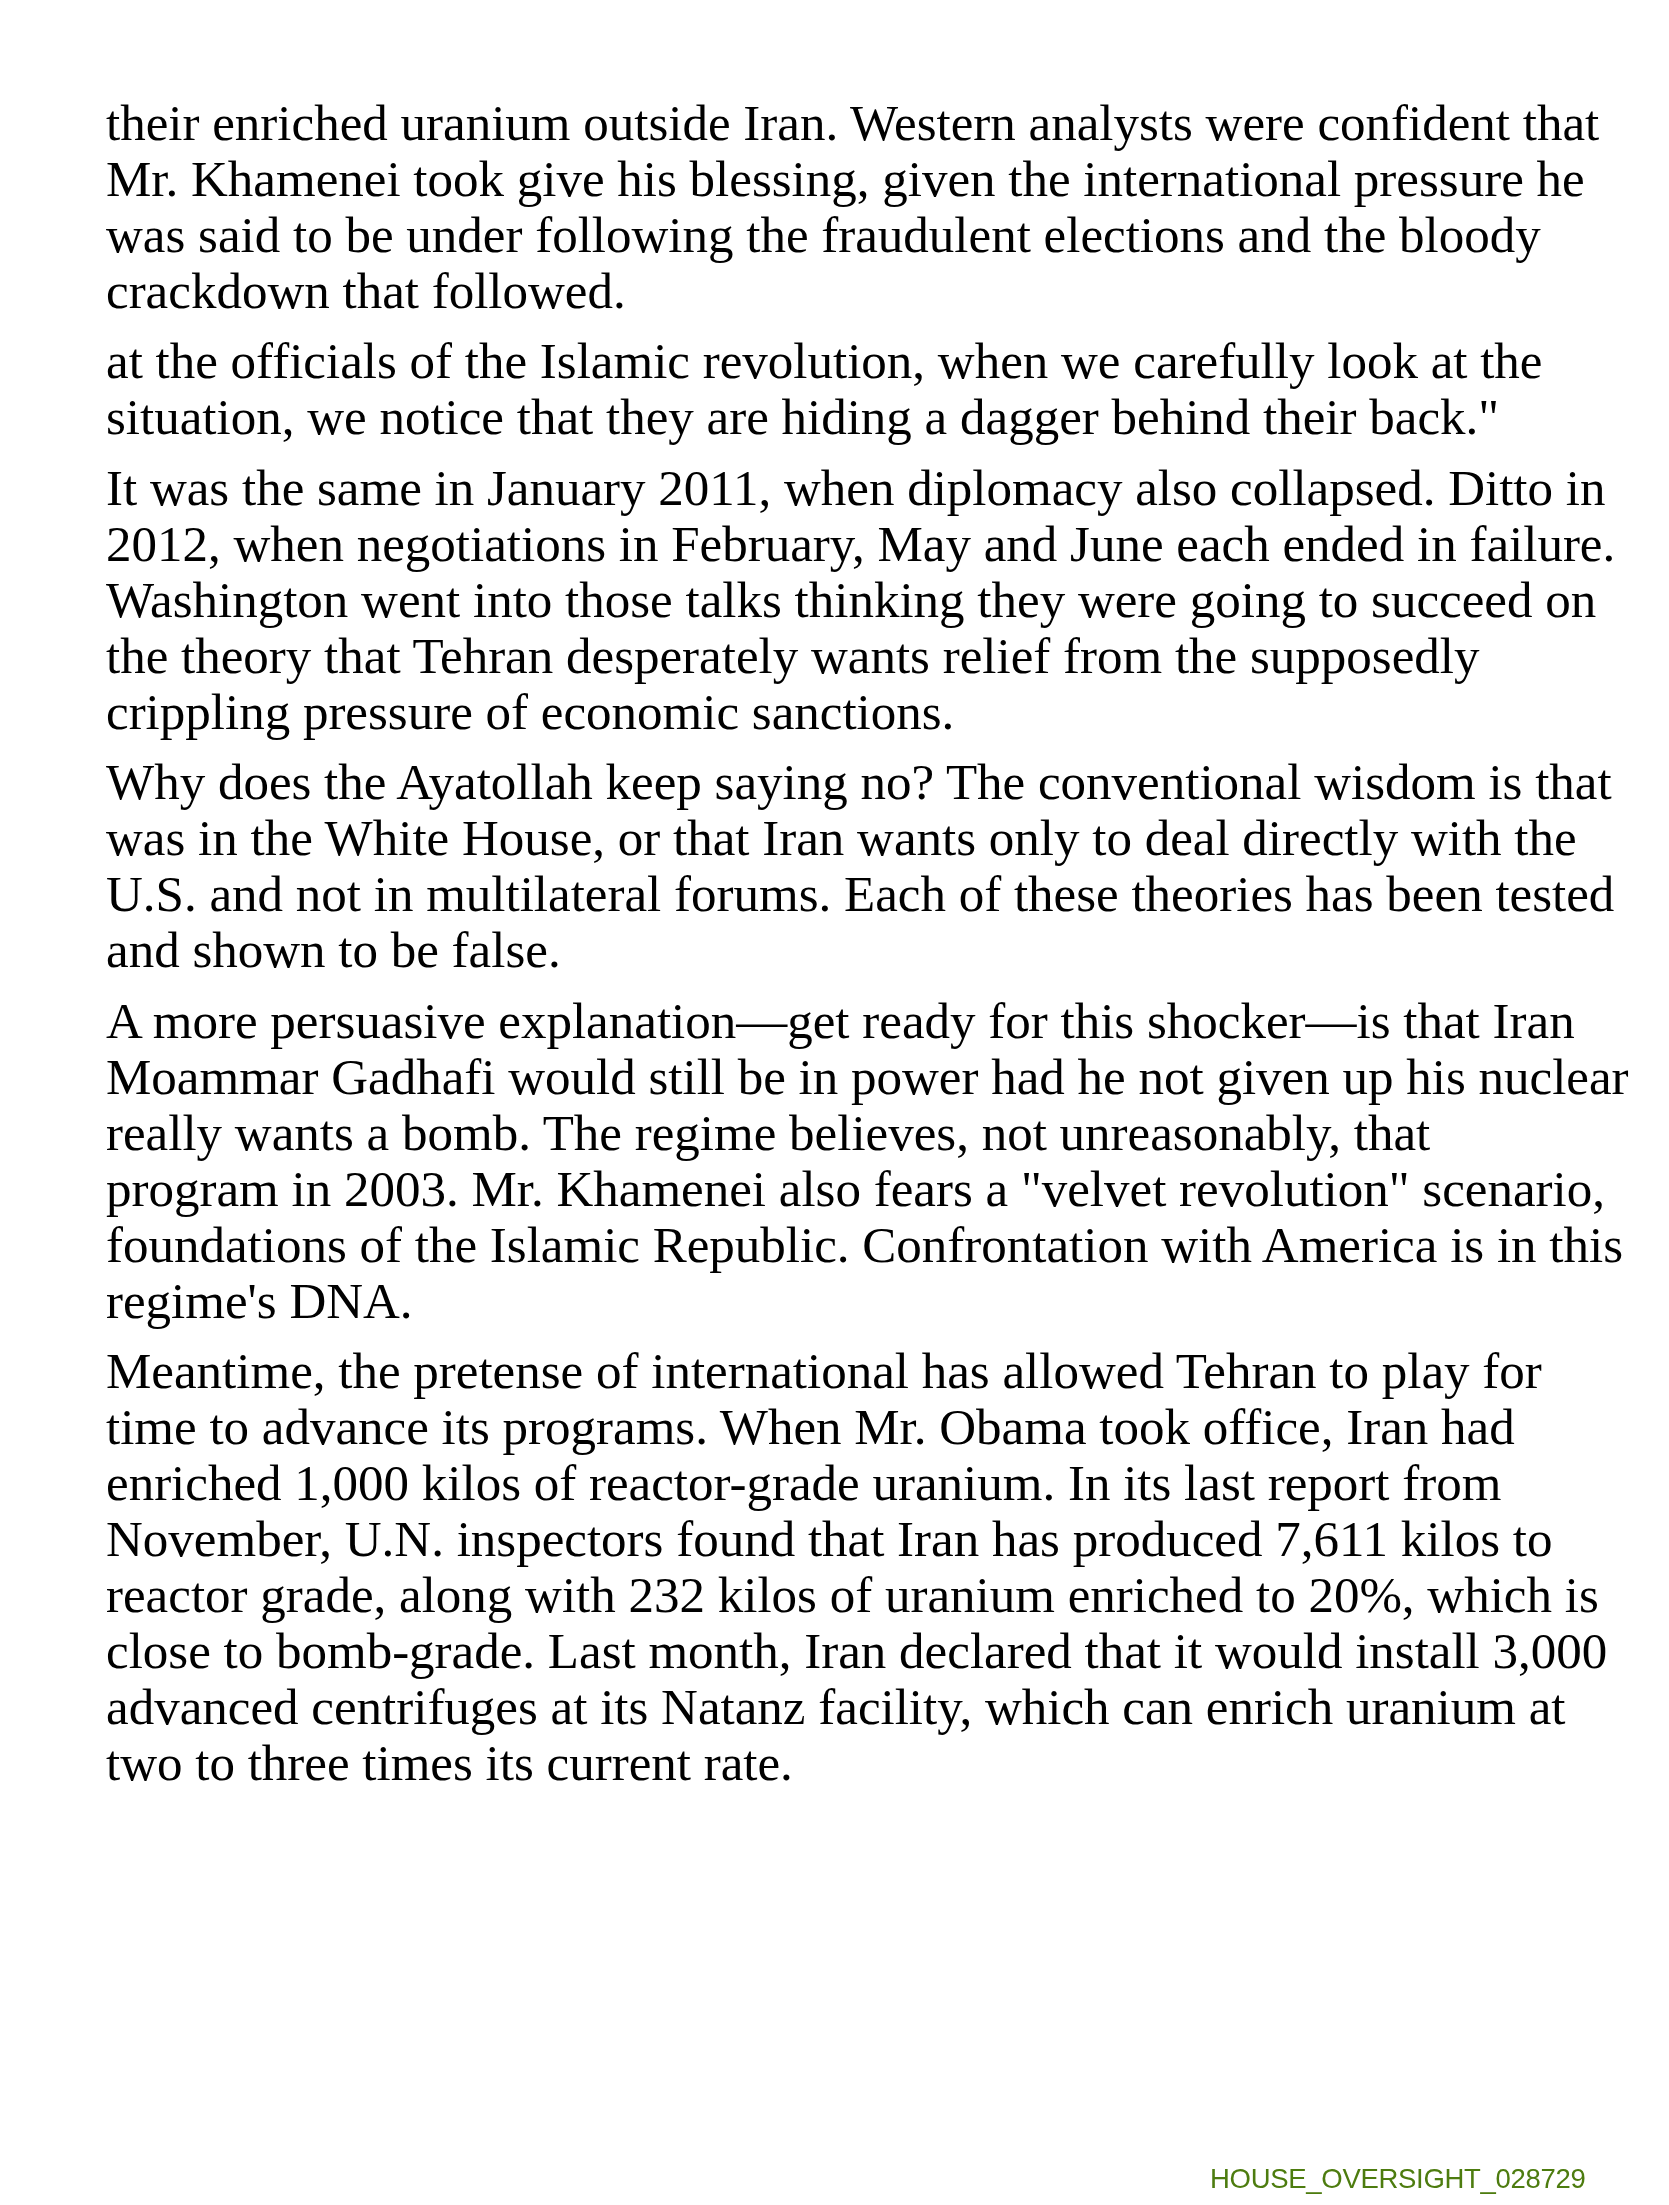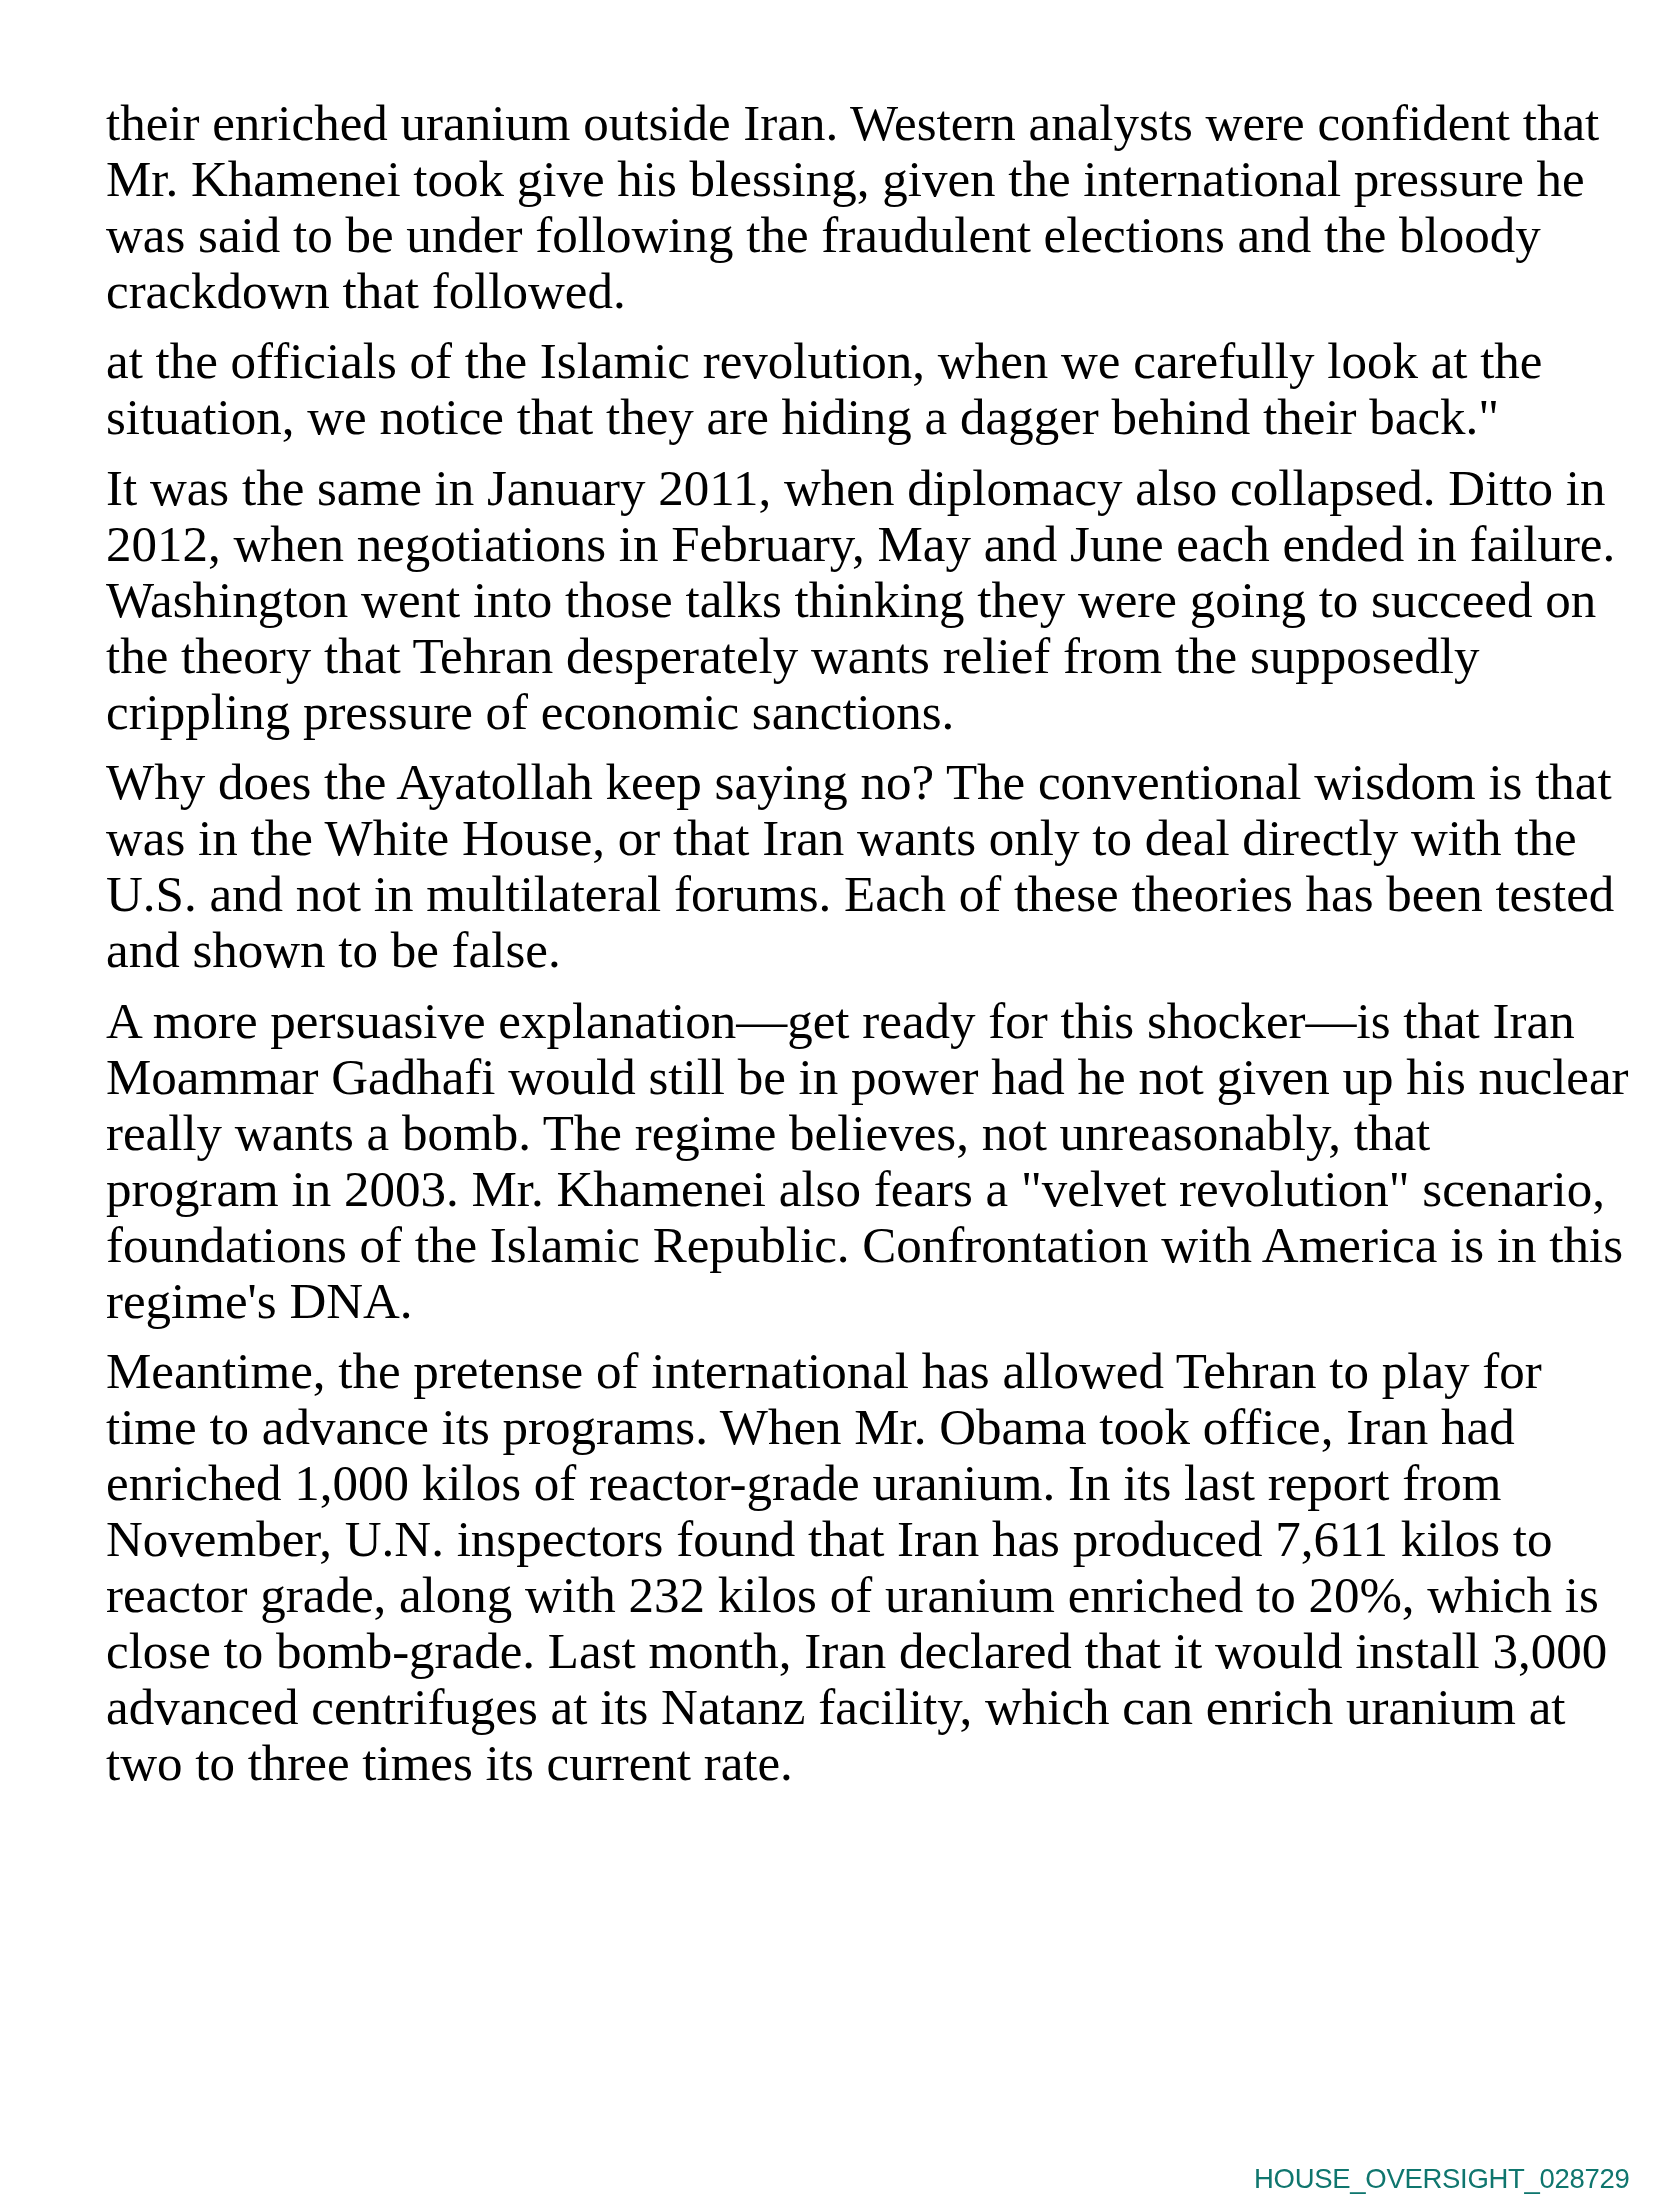--- a/index.html
+++ b/index.html
@@ -42,24 +42,23 @@
       white-space: nowrap;
       height: 56px;
     }
     .footer-id {
       position: absolute;
       left: 1210px;
       top: 2163px;
       font-family: "Liberation Sans", "DejaVu Sans", sans-serif;
       font-size: 27.5px;
       line-height: 31px;
-      color: #0f766e;
+      color: #4d7c0f;
       white-space: nowrap;
       letter-spacing: -0.3px;
-      margin-left: 44px;
     }
   </style>
 </head>
 <body>
 
 <div class="page">
   <div class="body-text">
 
     <p class="paragraph">
       <span class="line">their enriched uranium outside Iran. Western analysts were confident that</span>

